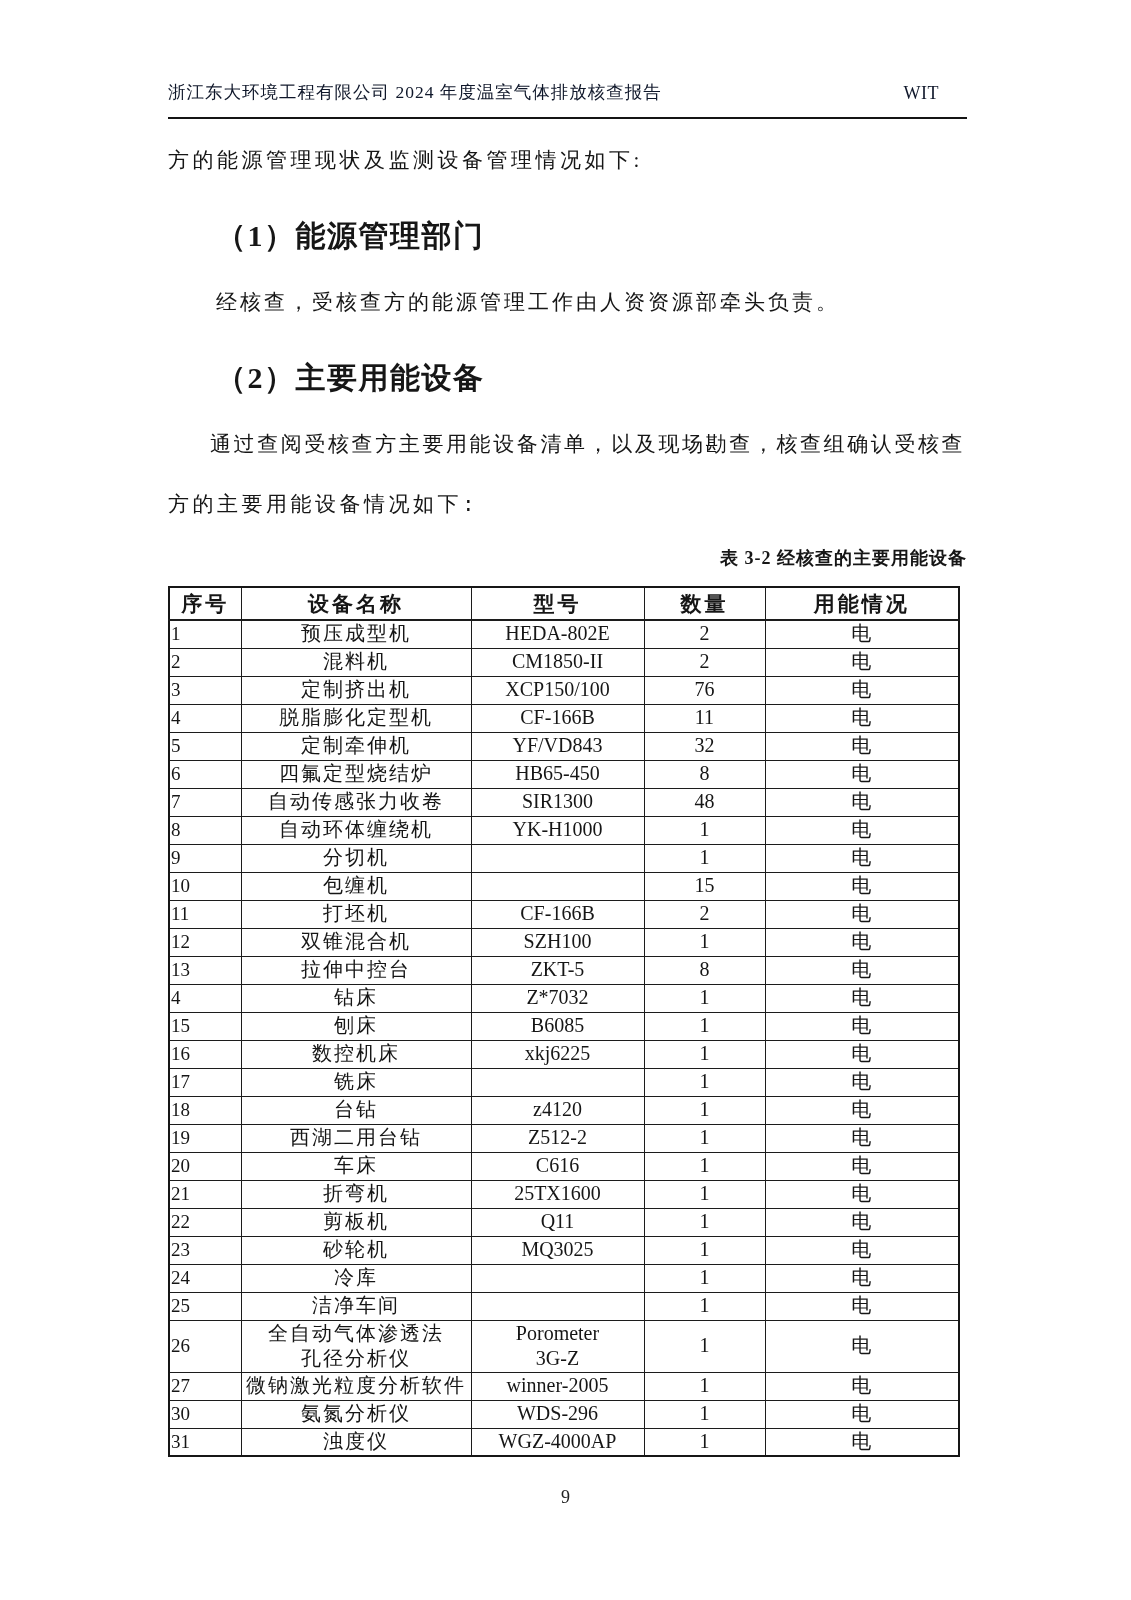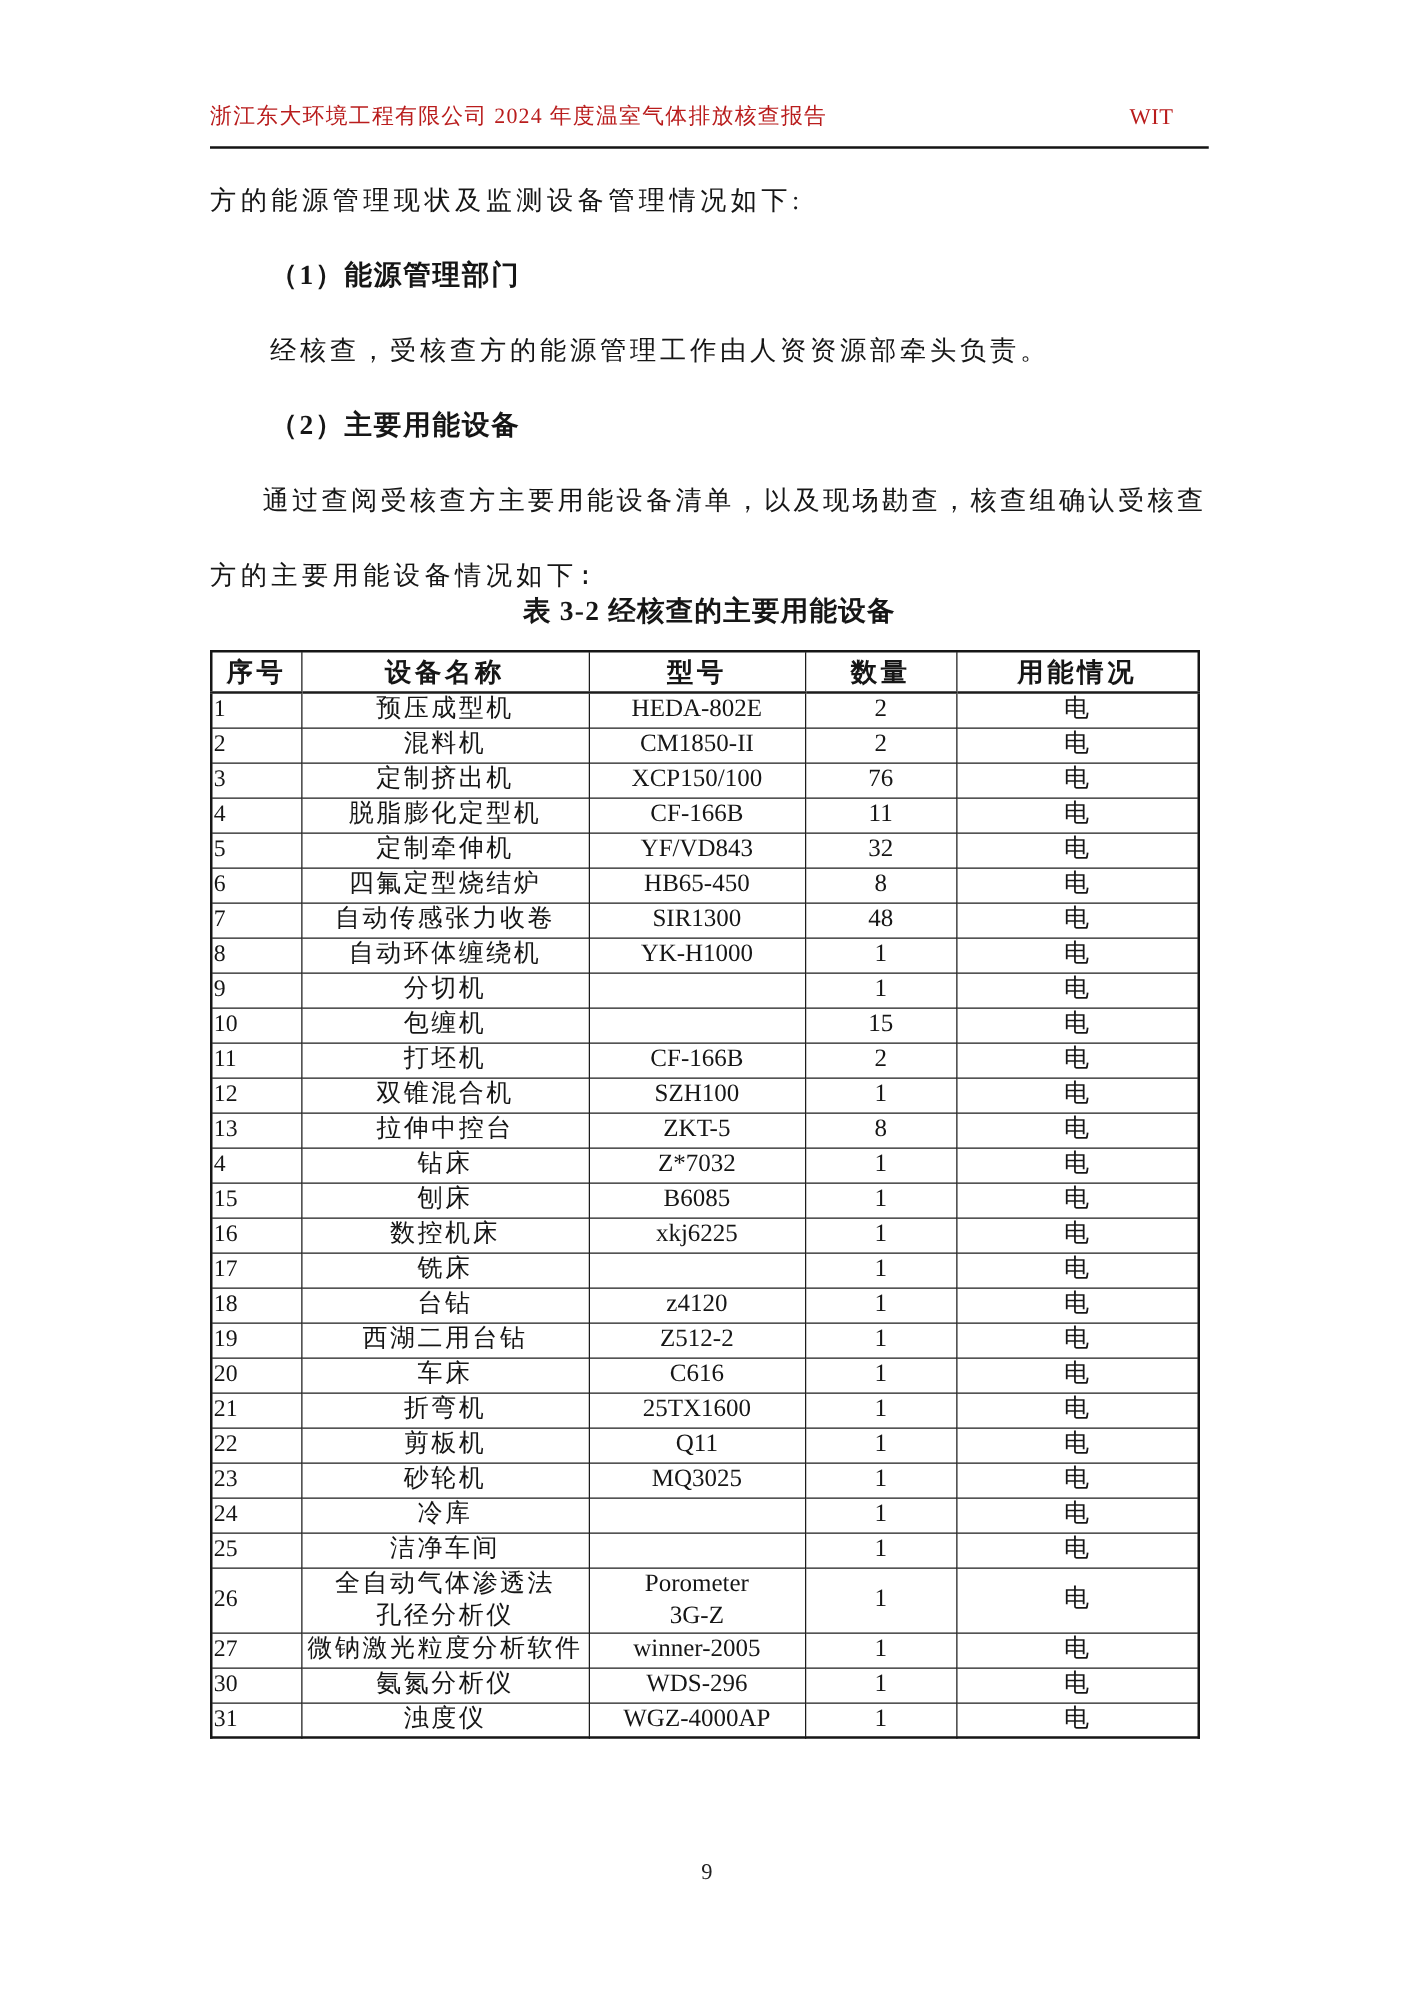--- a/index.html
+++ b/index.html
@@ -8,32 +8,32 @@
     width: 1131px; height: 1600px;
     position: relative;
     font-family: "Liberation Serif", "DejaVu Serif", serif;
     color: #161616;
     overflow: hidden;
   }
   .page { padding: 80px 164px 0 168px;  }
 
   .header-row {
     display: flex; justify-content: space-between; align-items: flex-end;
-    font-size: 17.5px; letter-spacing: 1px; color: #b91c1c;
+    font-size: 17.5px; letter-spacing: 1px; color: #0f172a;
   }
   .header-logo { padding-right: 28px; font-size: 18px; letter-spacing: 0.5px; }
   .header-rule { border: none; border-top: 2.5px solid #141414; margin-top: 13px; }
 
   .intro-line   { margin-top: 27px; font-size: 21px; letter-spacing: 3.5px; }
-  .section-head { margin-top: 31px; font-size: 22px; font-weight: bold; padding-left: 48px; letter-spacing: 1.5px; }
+  .section-head { margin-top: 42px; font-size: 30px; font-weight: bold; padding-left: 48px; letter-spacing: 1.5px; }
   .para-1       { margin-top: 31px; font-size: 21px; padding-left: 48px; letter-spacing: 3px; }
   .para-2a      { margin-top: 31px; font-size: 21px; padding-left: 42px; letter-spacing: 2.6px; }
   .para-2b      { margin-top: 32px; font-size: 21px; letter-spacing: 3.5px; font-family: Liberation Mono, monospace; }
 
-  .table-title  { text-align: center; font-size: 22px; font-weight: bold; letter-spacing: 1px; }
+  .table-title  { margin-top: 28px; text-align: right; font-size: 18px; font-weight: bold; letter-spacing: 1px; }
 
   table.equip {
     margin-top: 16px; width: 790px;
     border-collapse: collapse; table-layout: fixed;
     border: 2px solid #161616;
   }
   .equip th, .equip td { border: 1px solid #1c1c1c; vertical-align: middle; }
   .equip th {
     height: 33px; font-size: 21px; font-weight: bold;
     letter-spacing: 3px; border-bottom-width: 2px; text-align: center; margin-top: 40px;

